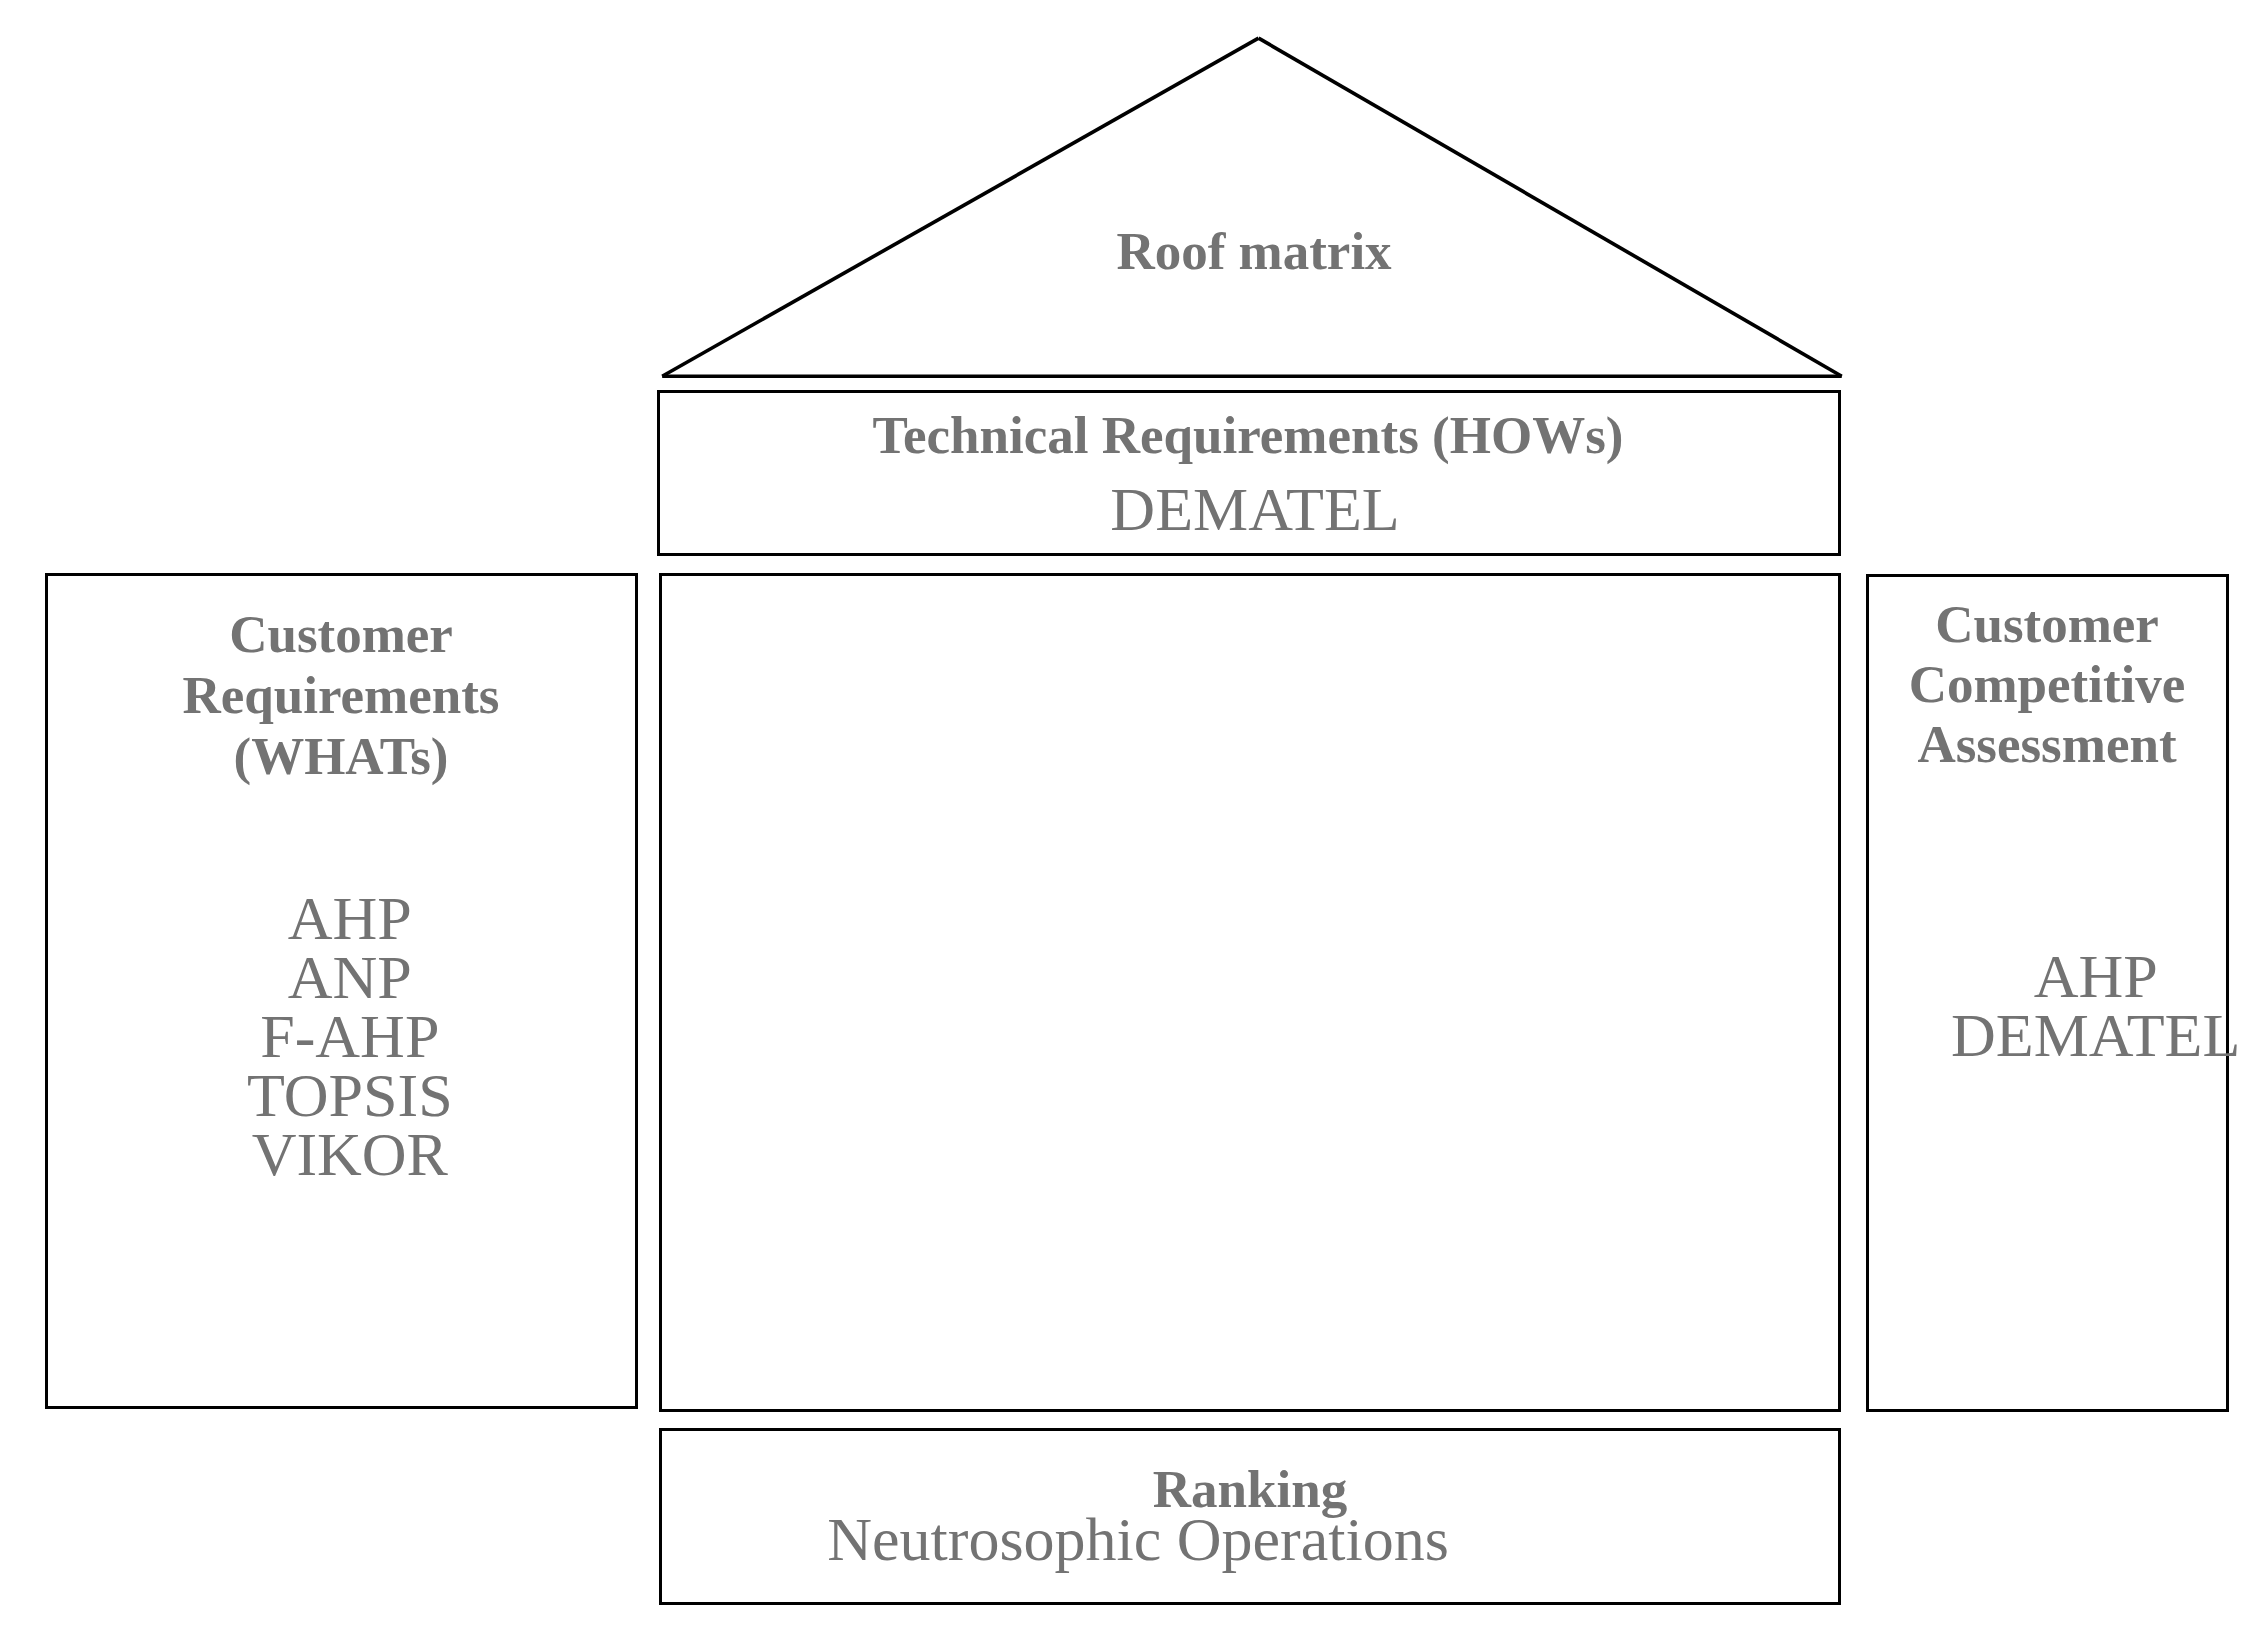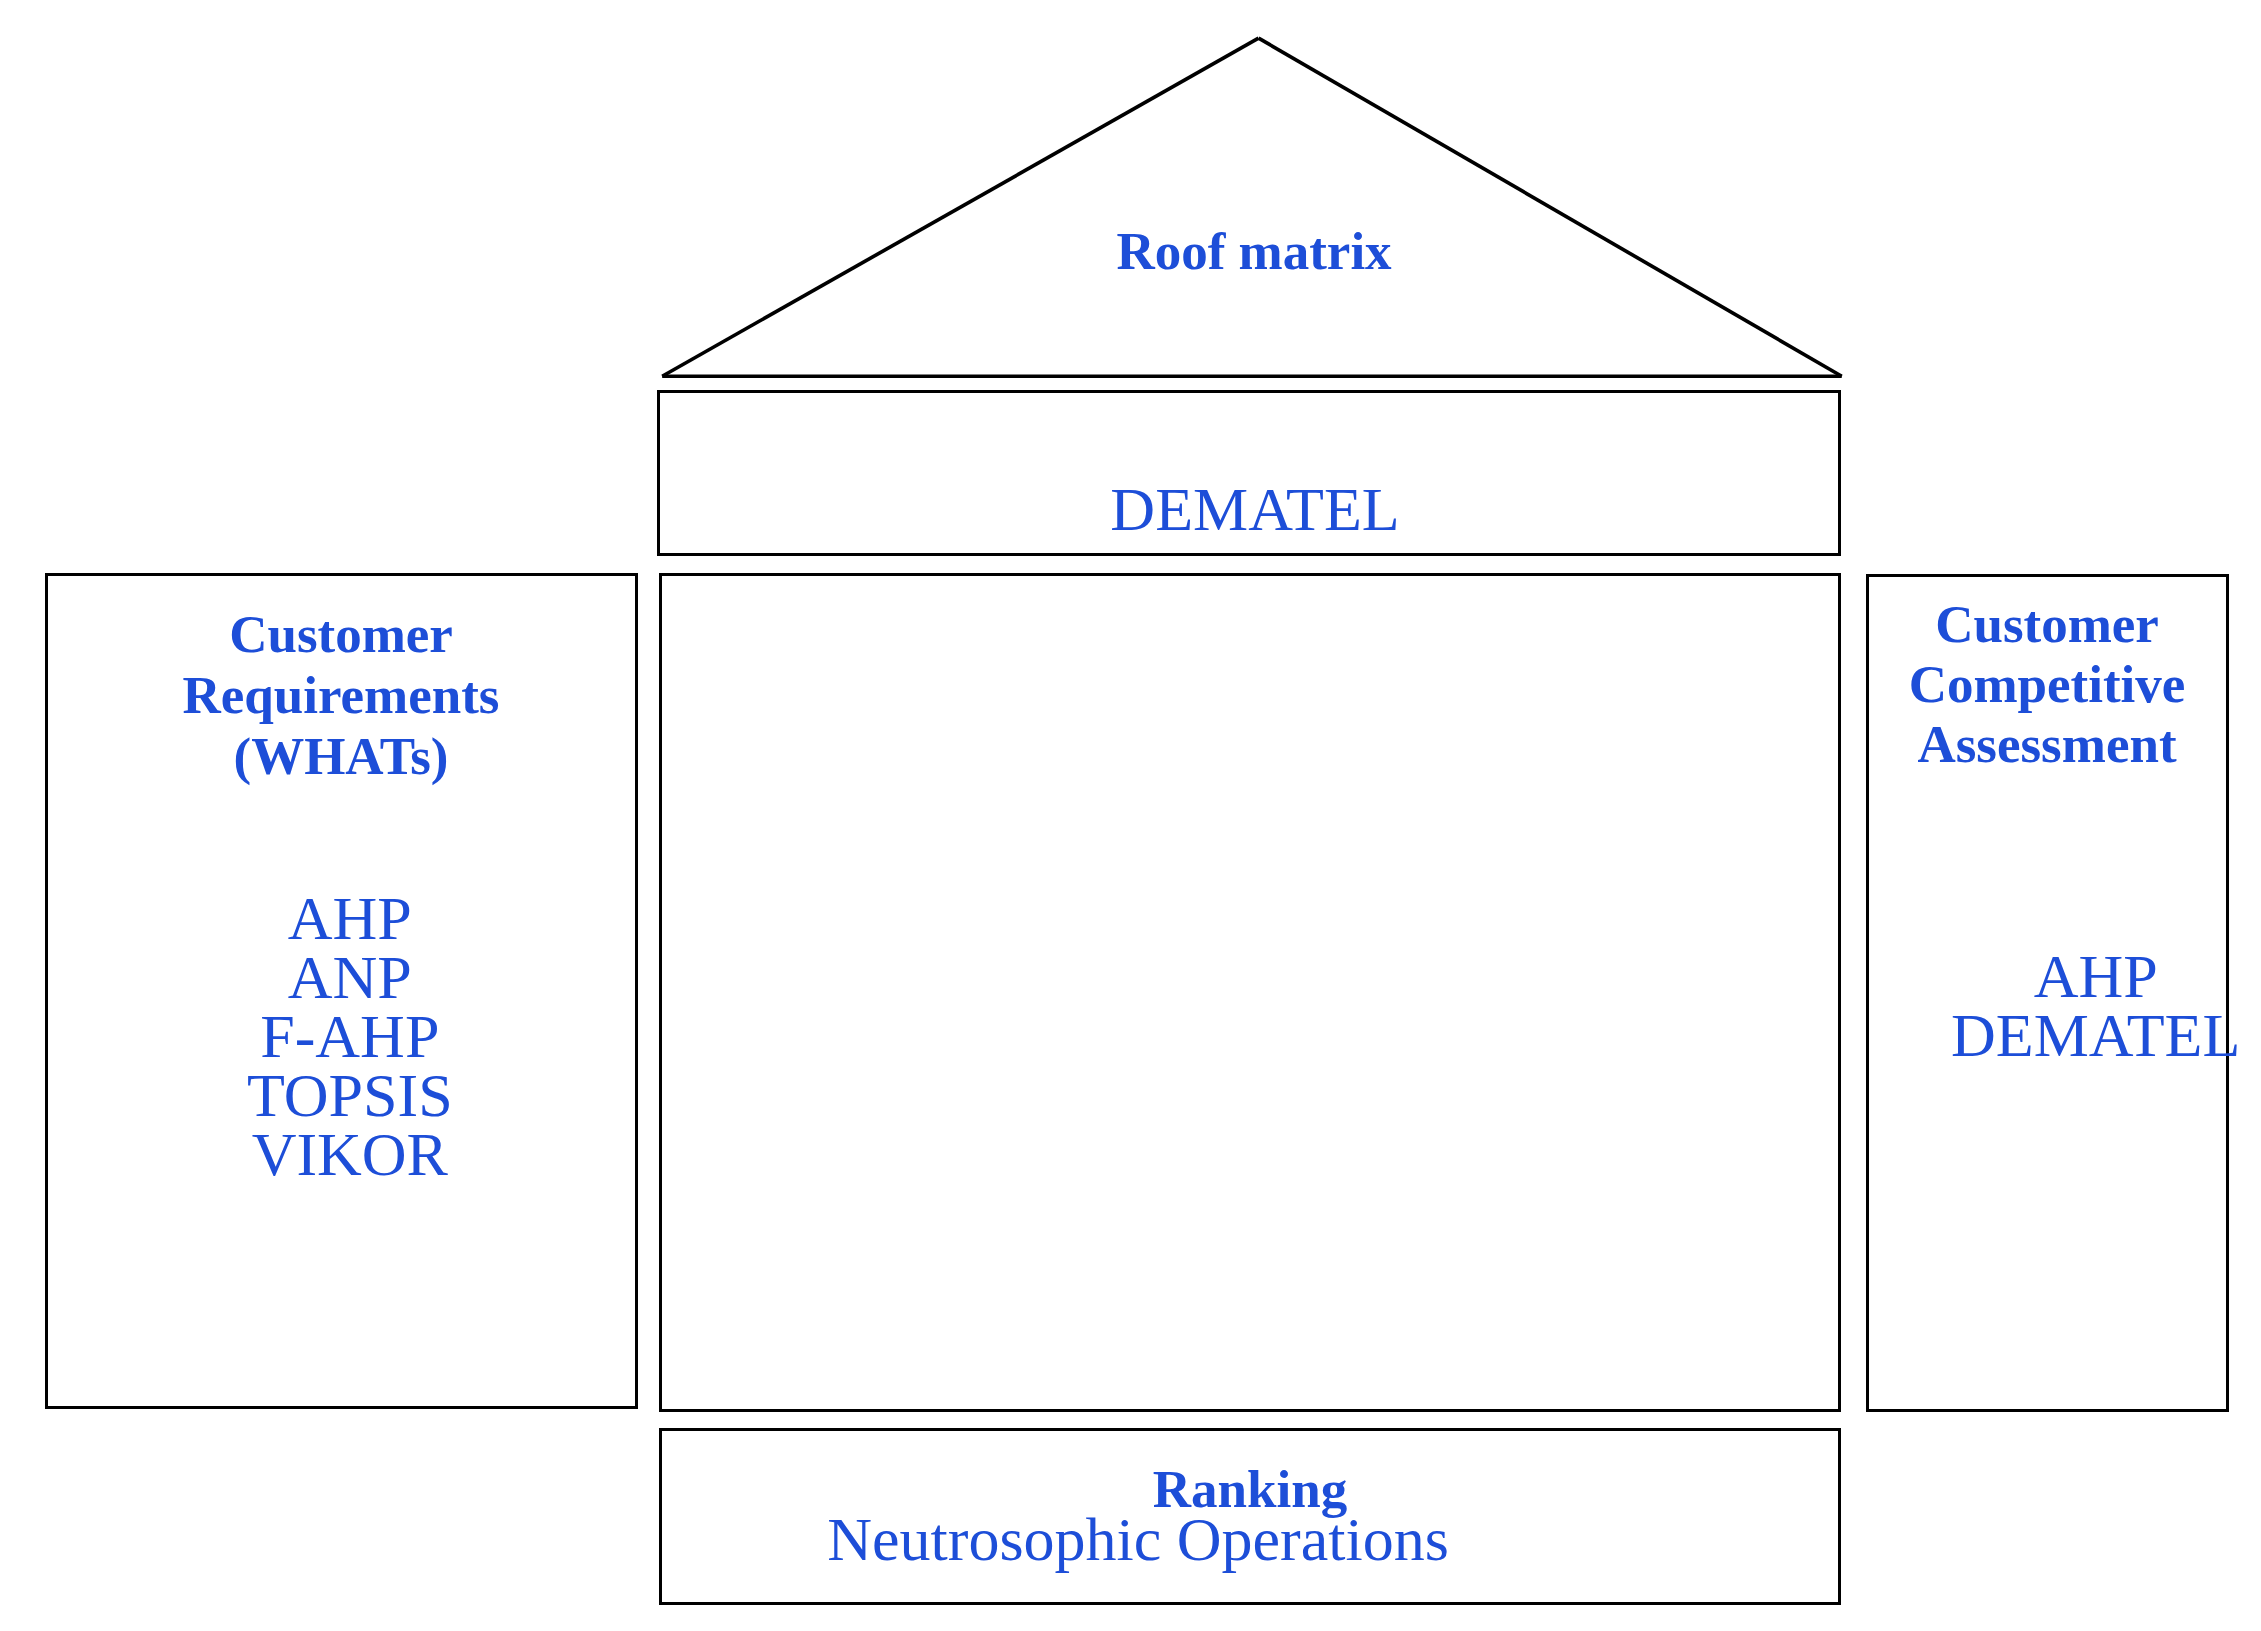--- a/index.html
+++ b/index.html
@@ -18,21 +18,21 @@
   }
   .box {
     position: absolute;
     border: 3.7px solid #000000;
     box-sizing: border-box;
     background: #ffffff;
   }
   .txt {
     position: absolute;
     white-space: pre-line;
-    color: #1d4ed8;
+    color: #737373;
   }
   .center-xy {
     transform: translate(-50%, -50%);
     text-align: center;
   }
   .center-y {
     transform: translateY(-50%);
     text-align: center;
   }
   .bold { font-weight: bold; }
@@ -51,20 +51,21 @@
 
   <svg class="roof" width="2261" height="410" viewBox="0 0 3090 560">
     <line x1="905" y1="514" x2="1720" y2="52" stroke="#000000" stroke-width="5"></line>
     <line x1="1720" y1="52" x2="2517" y2="514" stroke="#000000" stroke-width="5"></line>
     <line x1="905" y1="514" x2="2517" y2="514" stroke="#000000" stroke-width="5"></line>
   </svg>
 
   <div class="txt center-xy bold h1" style="left:1254px; top:251px;">Roof matrix</div>
 
   <div class="box" style="left:657px; top:390px; width:1184px; height:166px;"></div>
+  <div class="txt center-xy bold h1" style="left:1248px; top:435px;">Technical Requirements (HOWs)</div>
   <div class="txt center-xy body-txt" style="left:1255px; top:509px;">DEMATEL</div>
 
   <div class="box" style="left:45px; top:573px; width:593px; height:836px;"></div>
   <div class="txt center-xy bold h1" style="left:341px; top:695px;">Customer
 Requirements
 (WHATs)</div>
   <div class="txt center-y body-txt" style="left:247px; top:1036px;">AHP
 ANP
 F-AHP
 TOPSIS

